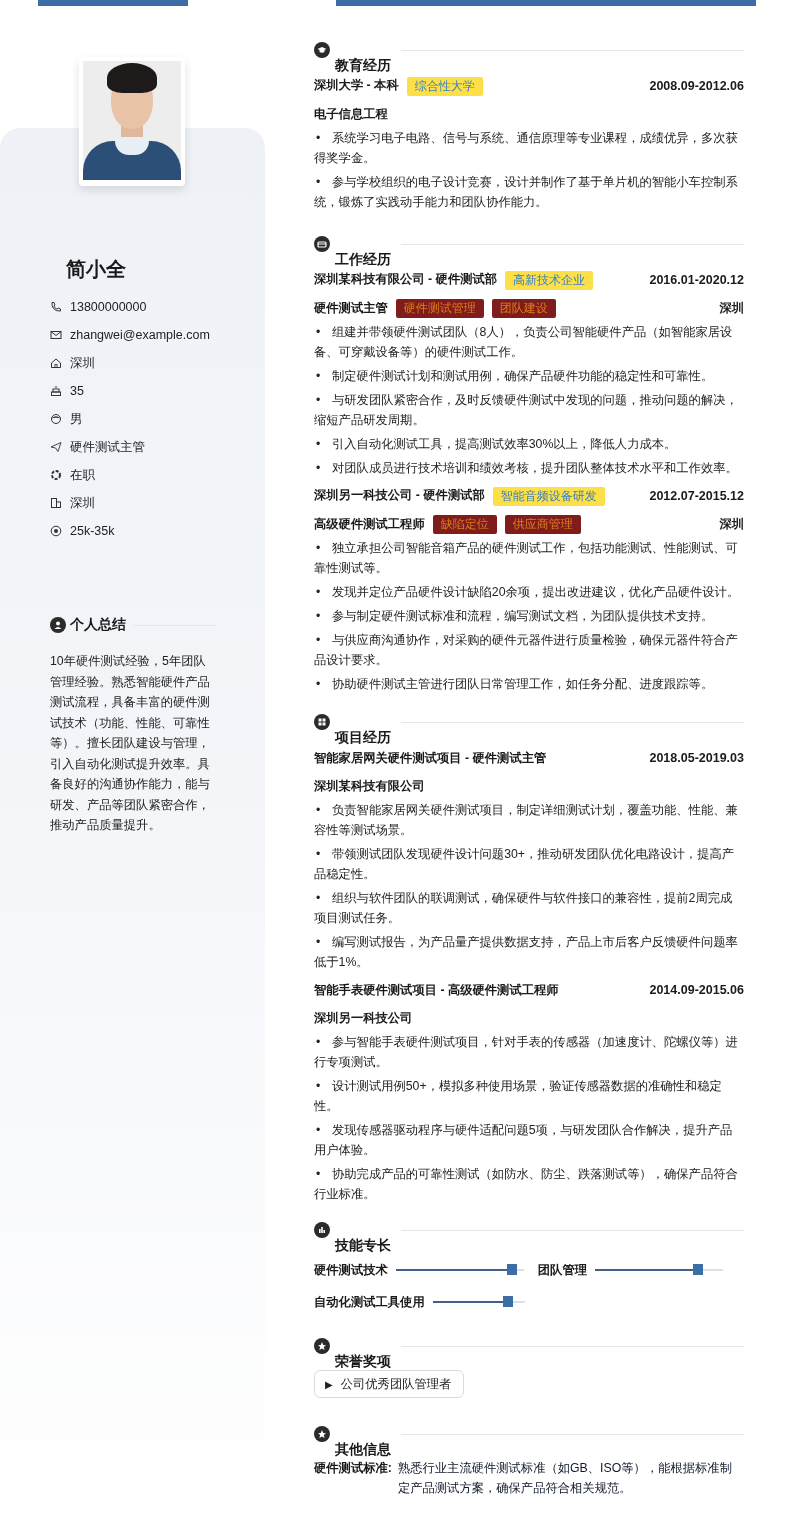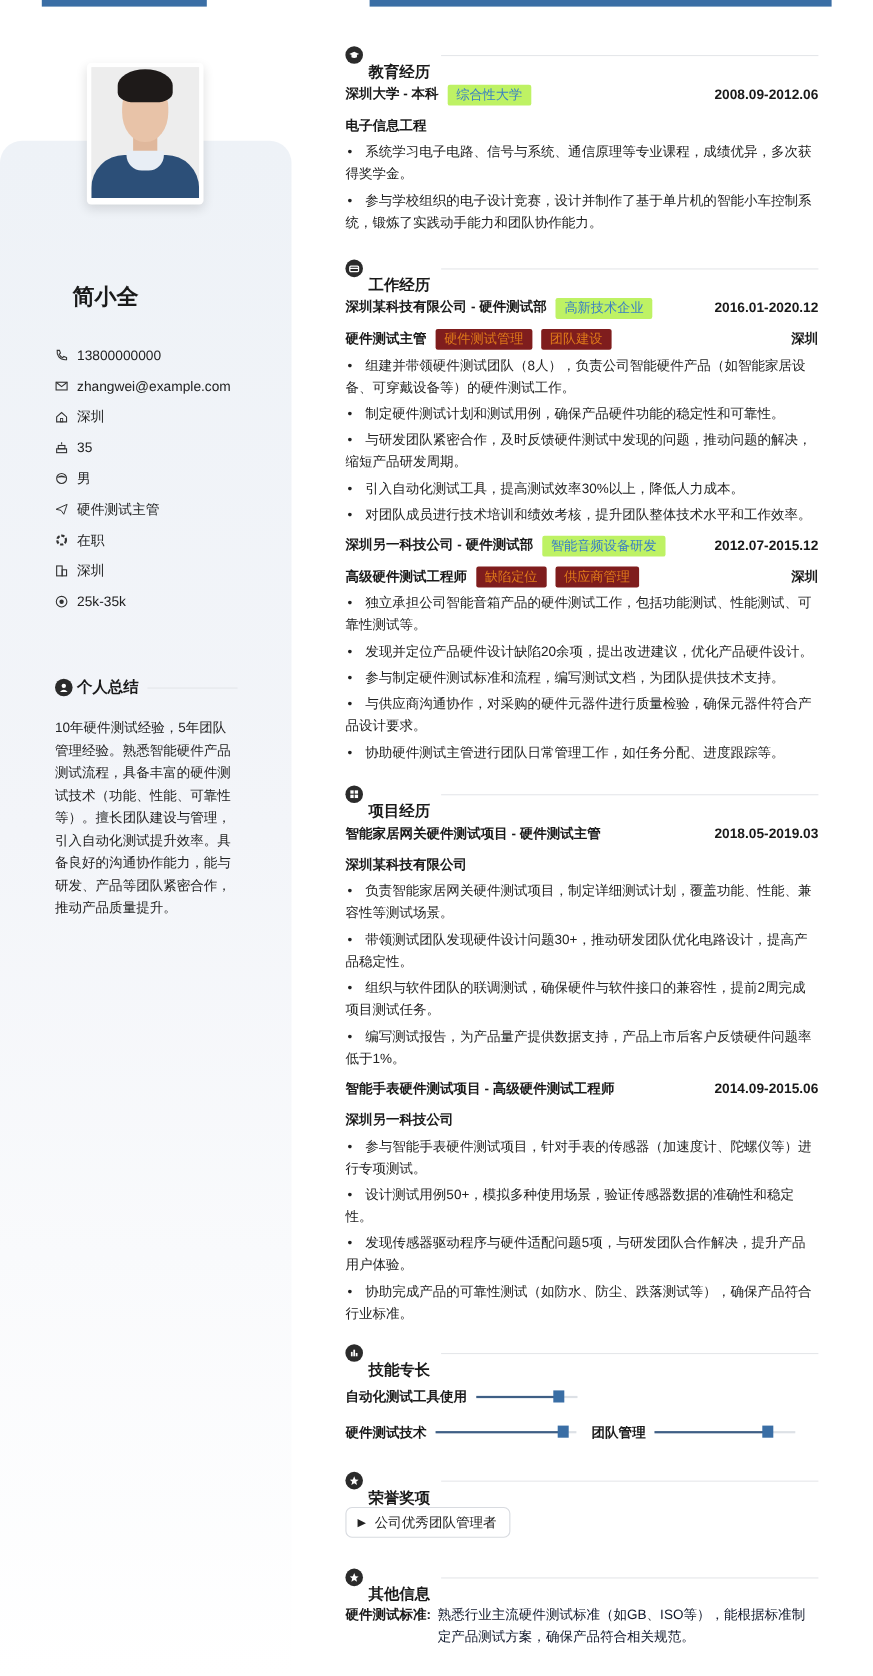--- a/index.html
+++ b/index.html
@@ -16,42 +16,42 @@
   .photo { position: absolute; left: 79px; top: 57px; width: 106px; height: 129px; background: #fff; border-radius: 4px;
     box-shadow: 0 4px 10px rgba(0,0,0,0.12); padding: 4px 4px 6px 4px; z-index: 2; }
   .photo-inner { width: 98px; height: 119px; background: #ededed; position: relative; overflow: hidden; }
   .photo-inner .head { position: absolute; left: 28px; top: 12px; width: 42px; height: 56px; background: #e8c3a8; border-radius: 45% 45% 48% 48%; }
   .photo-inner .hair { position: absolute; left: 24px; top: 2px; width: 50px; height: 30px; background: #1e1a19; border-radius: 50% 50% 30% 30%; }
   .photo-inner .neck { position: absolute; left: 38px; top: 62px; width: 22px; height: 18px; background: #e0b89c; }
   .photo-inner .shirt { position: absolute; left: 0; top: 80px; width: 98px; height: 40px; background: #2c4f78; border-radius: 30px 30px 0 0; }
   .photo-inner .collar { position: absolute; left: 32px; top: 76px; width: 34px; height: 18px; background: #e8eef5; border-radius: 0 0 14px 14px; }
 
   .name { position: absolute; left: 66px; top: 256px; font-size: 20px; font-weight: bold; color: #1a1a1a; }
-  .info-list { position: absolute; left: 50px; top: 309px; }
+  .info-list { position: absolute; left: 50px; top: 293px; }
   .info-item { display: flex; align-items: center; height: 28px; font-size: 12.5px; color: #222; }
   .info-item .ic { width: 12px; height: 12px; margin-right: 8px; display: inline-flex; align-items: center; justify-content: center; font-size: 10px; color: #333; }
   .info-item .ic svg { width: 12px; height: 12px; }
 
   .summary-title { position: absolute; left: 50px; top: 616px; display: flex; align-items: center; width: 166px; }
   .summary-title .circ { width: 16px; height: 16px; border-radius: 50%; background: #2b2b2b; margin-right: 4px; display: flex; align-items: center; justify-content: center; }
   .summary-title .lbl { font-size: 14px; font-weight: bold; color: #1a1a1a; margin-right: 8px; }
   .summary-title .line { flex: 1; height: 1px; background: #e3e6ea; }
   .summary-text { position: absolute; left: 50px; top: 651px; width: 168px; font-size: 12.3px; line-height: 20.5px; color: #222; }
 
   .main { position: absolute; left: 314px; top: 40px; width: 430px; }
   .sec-title { display: flex; align-items: center; height: 20px; }
   .sec-title .circ { width: 16px; height: 16px; border-radius: 50%; background: #2b2b2b; margin-right: 5px; display: flex; align-items: center; justify-content: center; }
   .sec-title .lbl { font-size: 14px; font-weight: bold; color: #1a1a1a; margin-right: 10px; margin-top: 31px; }
   .sec-title .line { flex: 1; height: 1px; background: #e5e7ea; }
 
   .row-head { display: flex; align-items: center; justify-content: space-between; height: 28px; }
   .row-head .left { display: flex; align-items: flex-start; }
   .bold { font-weight: bold; font-size: 12.3px; color: #1a1a1a; }
   .date { font-weight: bold; font-size: 12.5px; color: #1a1a1a; }
-  .tag-blue { margin-left: 8px; padding: 1px 8px; background: #bef264; color: #3a7fc4; font-size: 12px; border-radius: 2px; }
+  .tag-blue { margin-left: 8px; padding: 1px 8px; background: #fde047; color: #3a7fc4; font-size: 12px; border-radius: 2px; }
   .tag-orange { margin-left: 8px; padding: 1px 8px; background: #7f1d1d; color: #e07b1a; font-size: 12px; border-radius: 2px; }
   .sub-head { height: 28px; display: flex; align-items: center; justify-content: space-between; }
   .bullets { list-style: none; }
   .bullets li { position: relative; padding-left: 0; font-size: 12.3px; line-height: 20px; color: #222; margin-bottom: 4px; }
   .bullets li .dot { display: inline-block; width: 18px; padding-left: 2px; }
 
   .skills { margin-top: 14px; }
   .skill-row { display: flex; align-items: center; height: 32px; }
   .skill { display: flex; align-items: center; margin-right: 14px; }
   .skill .slbl { font-size: 12.3px; font-weight: bold; color: #1a1a1a; margin-right: 8px; }
@@ -326,43 +326,43 @@
           <rect x="4.2" y="2" width="1.6" height="6" fill="#fff"></rect>
           <rect x="6.4" y="5" width="1.6" height="3" fill="#fff"></rect>
         </svg>
       </span>
     <span class="lbl">技能专长</span>
     <span class="line"></span>
   </div>
   <div class="skills">
     <div class="skill-row">
       <div class="skill">
-        <span class="slbl">自动化测试工具使用</span>
-        <div class="track" style="width:92px">
-          <div class="fill" style="width:80%"></div>
-          <div class="thumb" style="left:70px"></div>
-        </div>
-      </div>
-    </div>
-    <div class="skill-row">
-      <div class="skill">
         <span class="slbl">硬件测试技术</span>
         <div class="track" style="width:128px">
           <div class="fill" style="width:90%"></div>
           <div class="thumb" style="left:111px"></div>
         </div>
       </div>
       <div class="skill">
         <span class="slbl">团队管理</span>
         <div class="track" style="width:128px">
           <div class="fill" style="width:80%"></div>
           <div class="thumb" style="left:98px"></div>
         </div>
       </div>
     </div>
+    <div class="skill-row">
+      <div class="skill">
+        <span class="slbl">自动化测试工具使用</span>
+        <div class="track" style="width:92px">
+          <div class="fill" style="width:80%"></div>
+          <div class="thumb" style="left:70px"></div>
+        </div>
+      </div>
+    </div>
   </div>
 
   
   <div class="sec-title" style="margin-top:18px">
     <span class="circ">
         <svg width="10" height="10" viewBox="0 0 10 10">
           <path d="M5 1 L6.2 4 L9 4.2 L6.8 6 L7.6 9 L5 7.4 L2.4 9 L3.2 6 L1 4.2 L3.8 4Z" fill="#fff"></path>
         </svg>
       </span>
     <span class="lbl">荣誉奖项</span>

